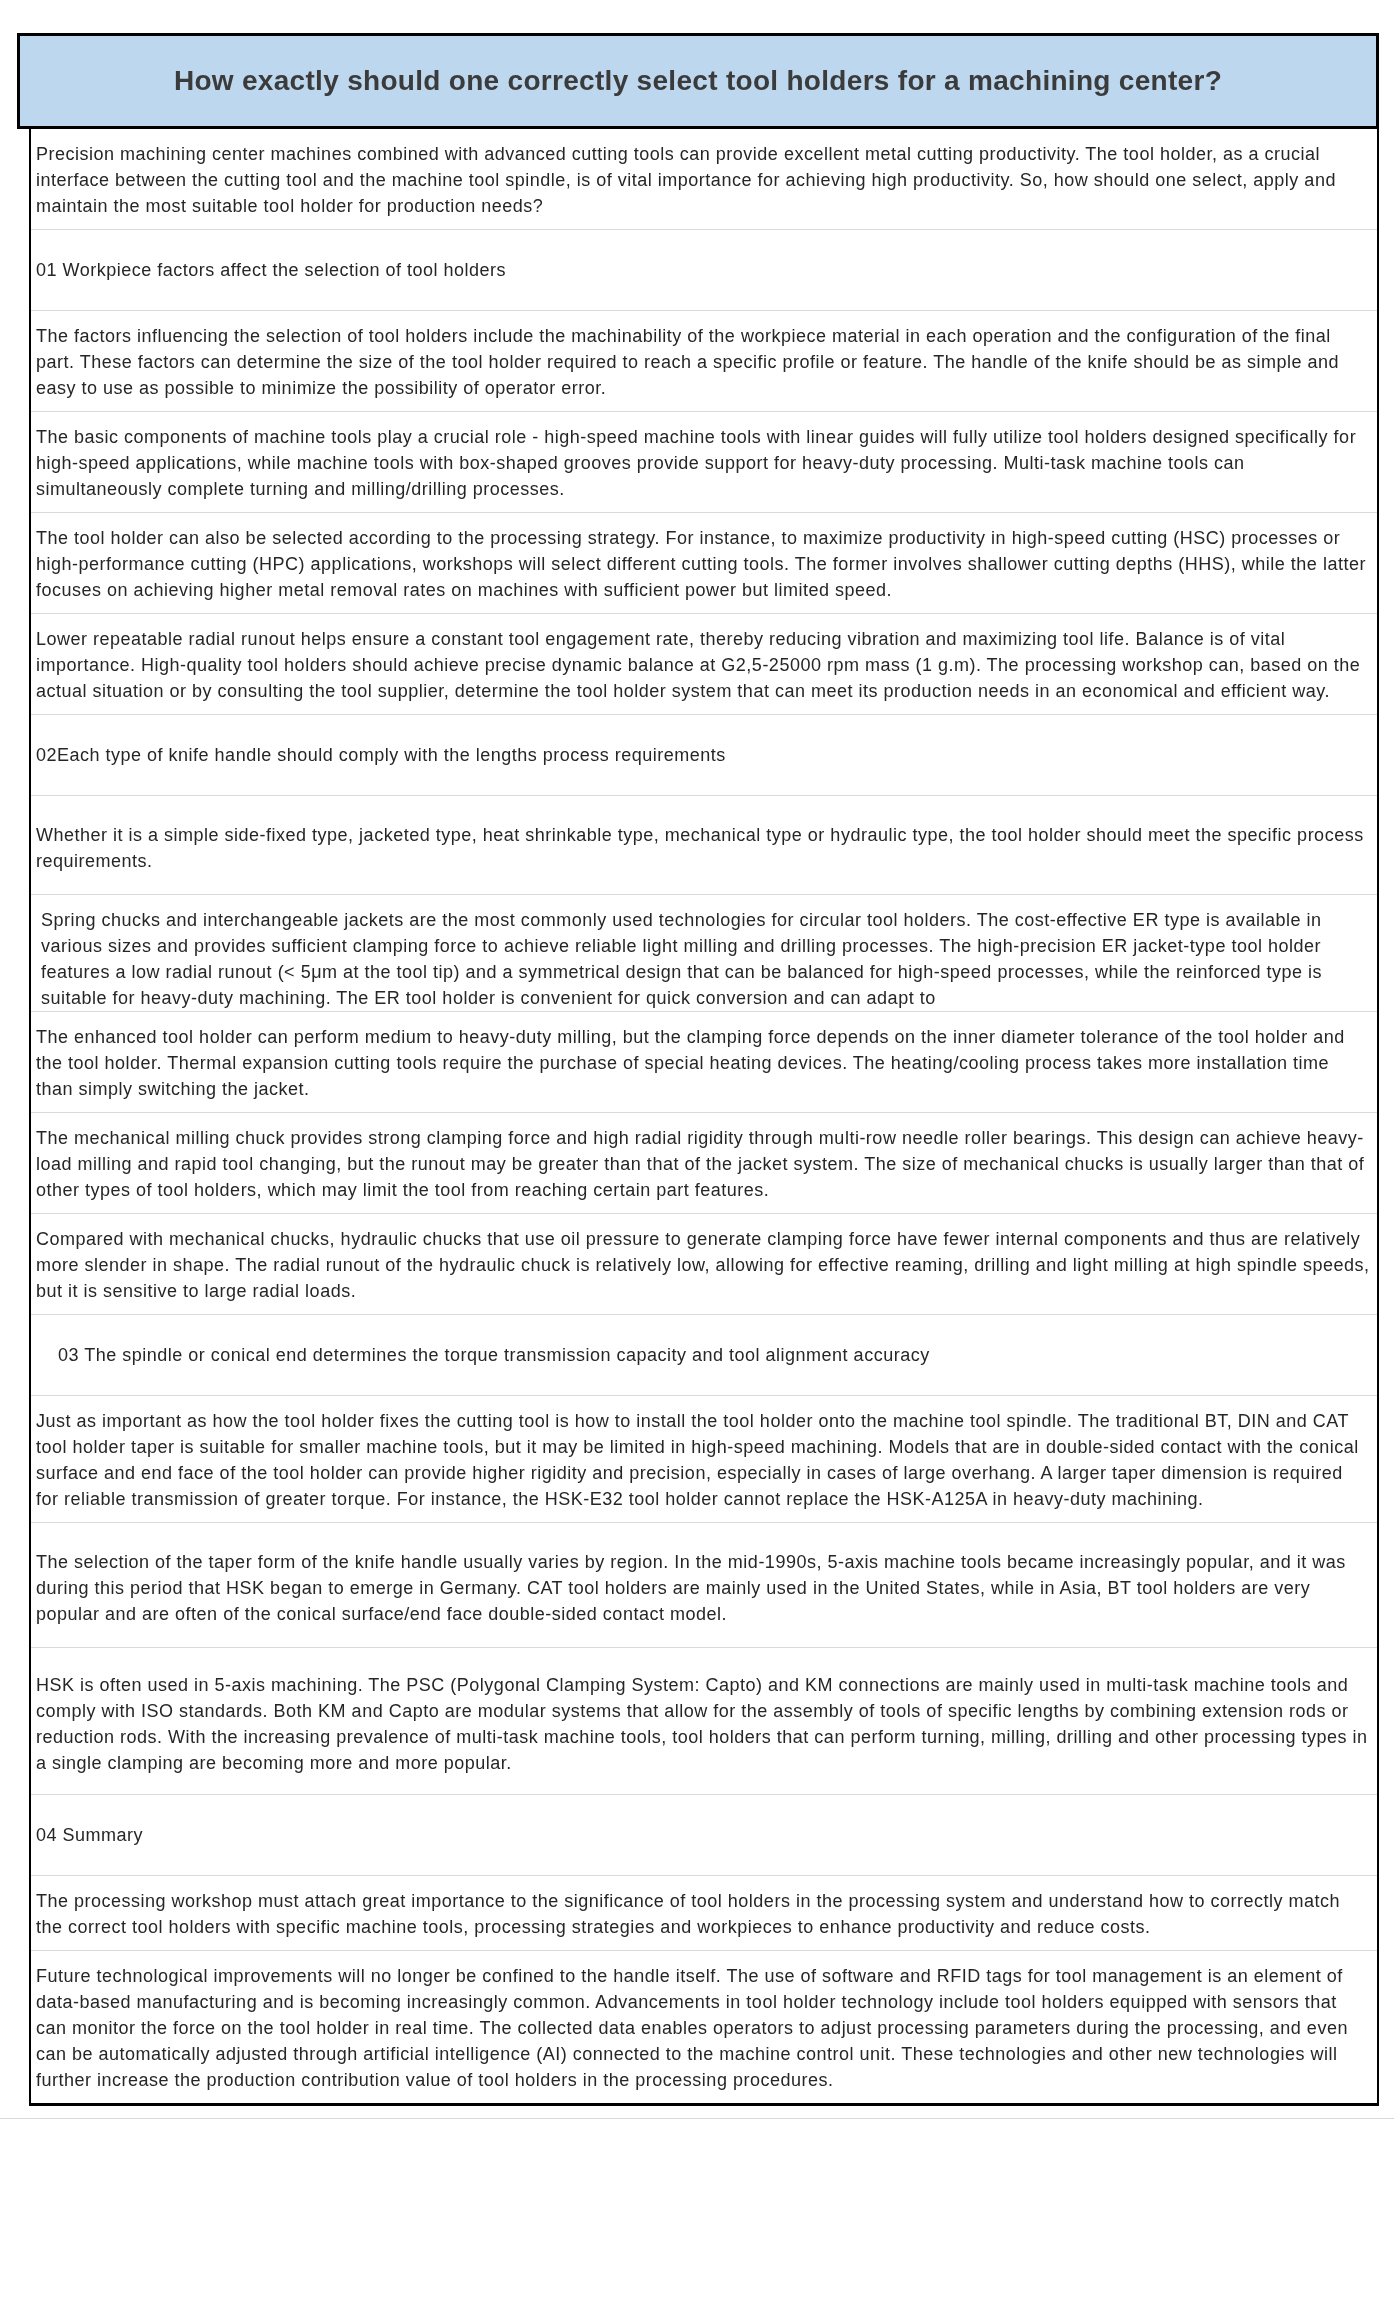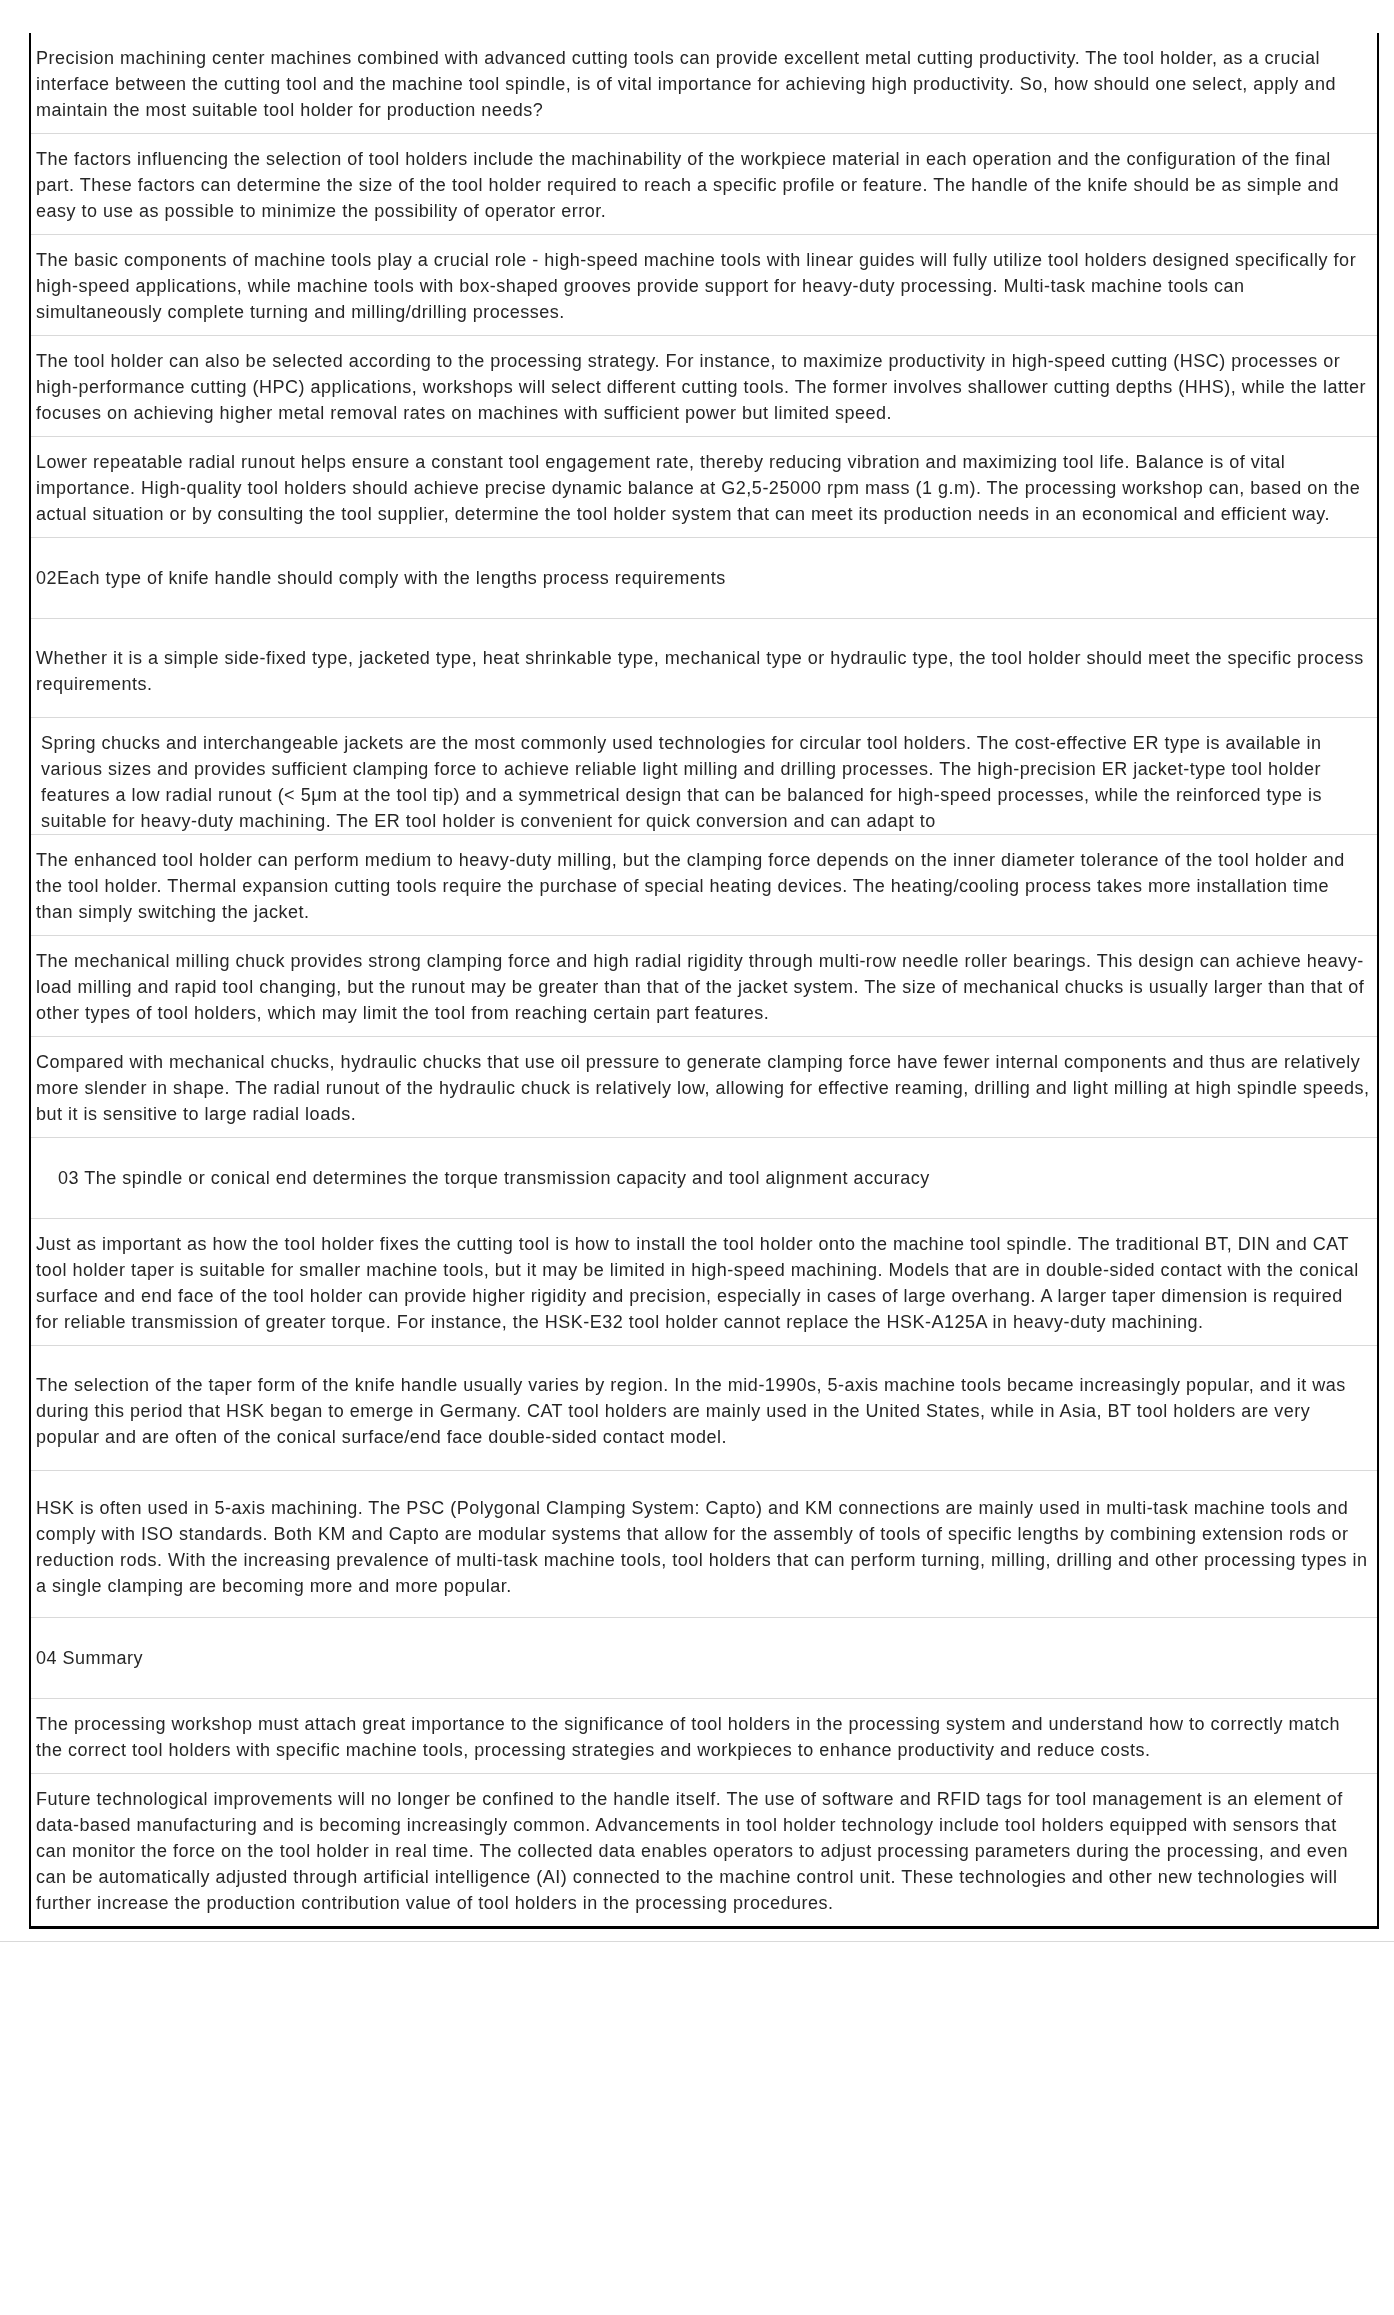--- a/index.html
+++ b/index.html
@@ -58,24 +58,30 @@
     height: 1px;
     background: var(--separator, #D9D9D9);
     width: 100%;
   }
 </style>
 </head>
 <body>
 
 <div class="page">
   <div class="doc">
+    <header class="title-box">
+      <h1 class="title">How exactly should one correctly select tool holders for a machining center?</h1>
+    </header>
     <main class="article">
 
     <div class="row normal">
           <p class="para">Precision machining center machines combined with advanced cutting tools can provide excellent metal cutting productivity. The tool holder, as a crucial interface between the cutting tool and the machine tool spindle, is of vital importance for achieving high productivity. So, how should one select, apply and maintain the most suitable tool holder for production needs?</p>
+        </div>
+        <div class="row section">
+          <p class="para">01 Workpiece factors affect the selection of tool holders</p>
         </div>
         <div class="row normal">
           <p class="para">The factors influencing the selection of tool holders include the machinability of the workpiece material in each operation and the configuration of the final part. These factors can determine the size of the tool holder required to reach a specific profile or feature. The handle of the knife should be as simple and easy to use as possible to minimize the possibility of operator error.</p>
         </div>
         <div class="row normal">
           <p class="para">The basic components of machine tools play a crucial role - high-speed machine tools with linear guides will fully utilize tool holders designed specifically for high-speed applications, while machine tools with box-shaped grooves provide support for heavy-duty processing. Multi-task machine tools can simultaneously complete turning and milling/drilling processes.</p>
         </div>
         <div class="row normal">
           <p class="para">The tool holder can also be selected according to the processing strategy. For instance, to maximize productivity in high-speed cutting (HSC) processes or high-performance cutting (HPC) applications, workshops will select different cutting tools. The former involves shallower cutting depths (HHS), while the latter focuses on achieving higher metal removal rates on machines with sufficient power but limited speed.</p>
         </div>

